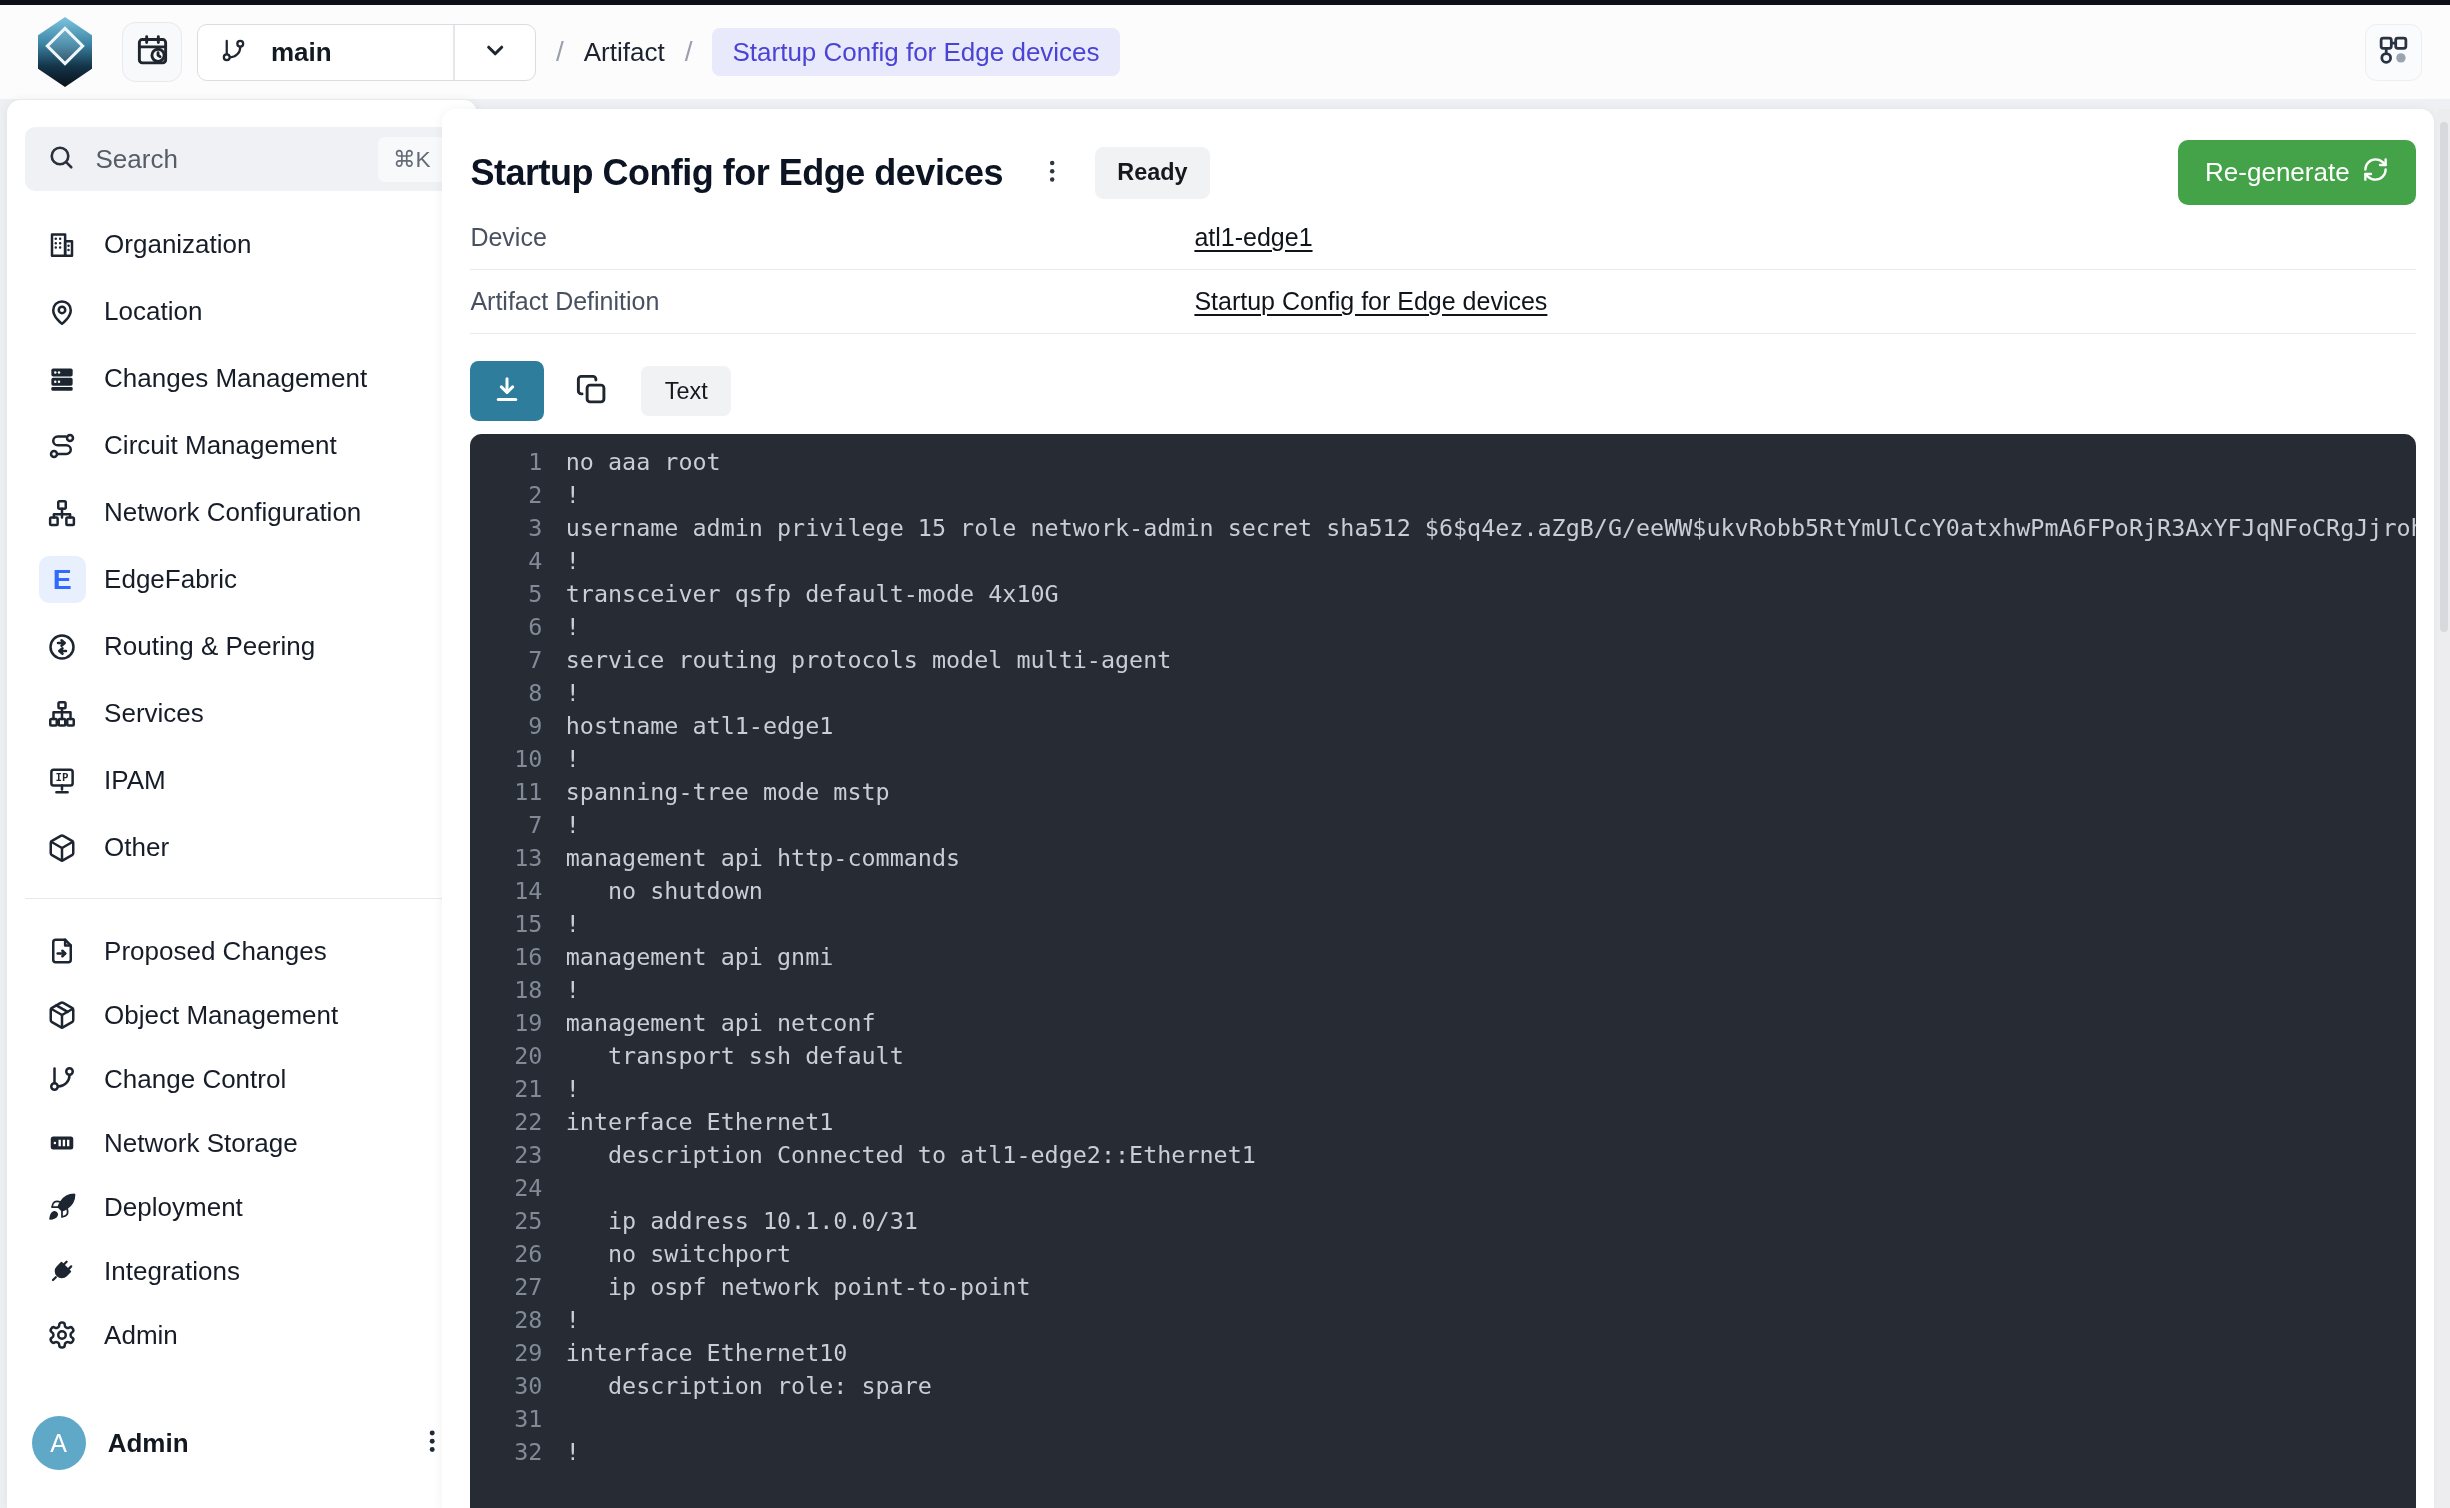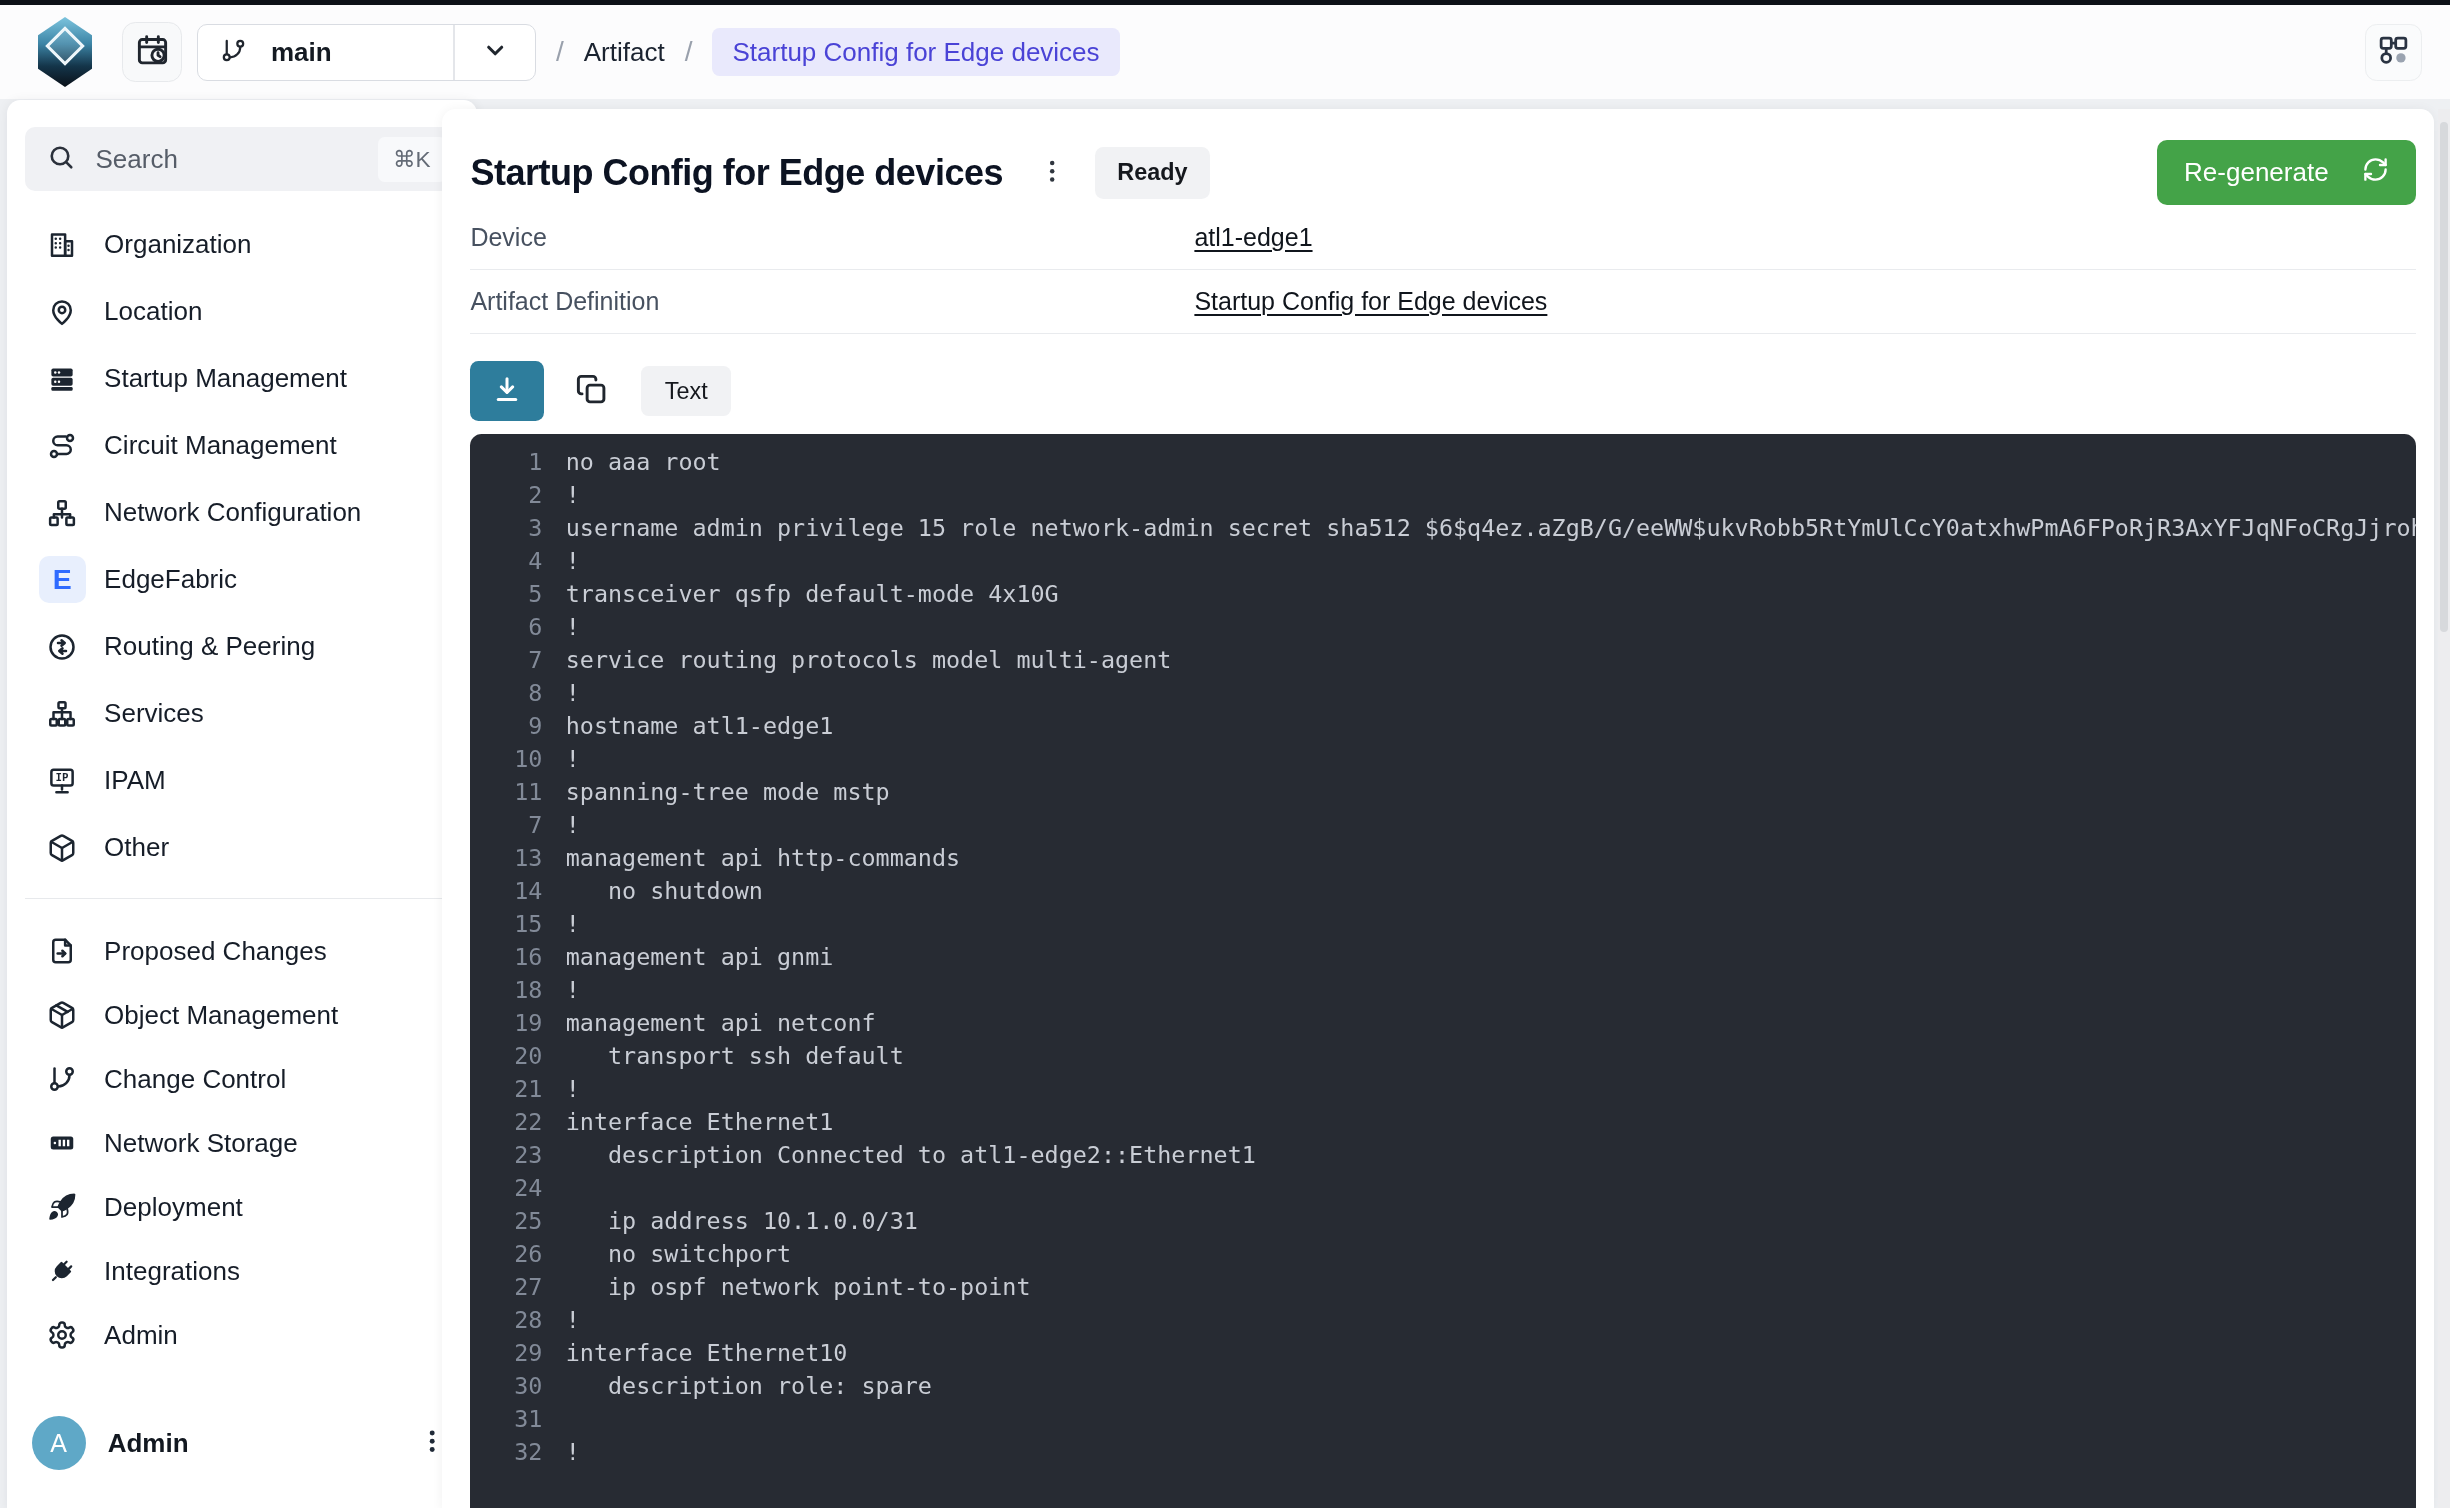--- a/index.html
+++ b/index.html
@@ -50,21 +50,21 @@
   .user-name{margin-left:22px;font-size:26px;font-weight:700;color:#121820;}
   .user-kebab{margin-left:auto;color:#1f2937;display:flex;}
   .user-kebab svg{width:28.4px;height:28.4px;}
   
   .main-card{position:absolute;left:442px;top:109px;width:1992px;height:1400px;background:#fff;border-radius:13.4px 13.4px 0 0;box-shadow:0 1.7px 11.7px rgba(15,23,42,.06);box-sizing:border-box;padding:40px 18.4px 0 28.4px;}
   .title-row{display:flex;align-items:center;height:47px;}
   .page-title{font-size:36px;font-weight:800;color:#0c1322;letter-spacing:-0.5px;}
   .kebab-btn{margin-left:35px;color:#30363f;display:flex;cursor:pointer;}
   .kebab-btn svg{width:28.4px;height:28.4px;}
   .status-badge{margin-left:28.4px;padding:12.5px 22.6px;border-radius:8.4px;background:#f1f2f4;font-size:23.4px;font-weight:600;color:#15181d;}
-  .regen-btn{margin-left:auto;height:65px;padding:0 27px;border-radius:10px;background:#44a348;color:#fff;font-size:26px;font-weight:500;display:flex;align-items:center;gap:33px;cursor:pointer;border:none;}
+  .regen-btn{margin-left:auto;height:65px;padding:0 27px;border-radius:10px;background:#44a348;color:#fff;font-size:26px;font-weight:500;display:flex;align-items:center;gap:12px;cursor:pointer;border:none;}
   .regen-btn svg{width:27px;height:27px;}
   .kv{margin-top:10px;}
   .kv-row{height:63px;display:flex;align-items:center;border-bottom:1.7px solid #e9ebee;}
   .kv-label{width:724px;font-size:25px;color:#475160;flex:0 0 auto;}
   .kv-value{font-size:25px;color:#10151c;text-decoration:underline;text-underline-offset:4.2px;text-decoration-thickness:1.7px;cursor:pointer;}
   .toolbar{margin-top:27px;display:flex;align-items:center;}
   .dl-btn{width:74px;height:60px;border-radius:8.4px;background:#2e7d9c;color:#fff;display:flex;align-items:center;justify-content:center;cursor:pointer;border:none;}
   .dl-btn svg{width:30px;height:30px;}
   .copy-btn{margin-left:30px;color:#20262e;display:flex;cursor:pointer;}
   .copy-btn svg{width:35px;height:35px;}
@@ -172,21 +172,21 @@
           <svg viewBox="0 0 24 24" fill="currentColor" width="30" height="30">
             <rect x="3.5" y="3.5" width="17" height="6.4" rx="1.4"></rect>
             <rect x="3.5" y="11" width="17" height="6.4" rx="1.4"></rect>
             <rect x="3.5" y="18.4" width="17" height="3" rx="1"></rect>
             <circle cx="6.6" cy="6.7" r="1" fill="#fff"></circle>
             <circle cx="9.6" cy="6.7" r="1" fill="#fff"></circle>
             <circle cx="6.6" cy="14.2" r="1" fill="#fff"></circle>
             <circle cx="9.6" cy="14.2" r="1" fill="#fff"></circle>
           </svg>
         </span>
-    <span class="nav-label">Startup Management</span>
+    <span class="nav-label">Changes Management</span>
   </div>
       <div class="nav-item">
     <span class="nav-icon">
           <svg viewBox="0 0 24 24" fill="none" stroke="currentColor" stroke-width="2" stroke-linecap="round" stroke-linejoin="round" width="30" height="30">
             <circle cx="5.6" cy="18.4" r="2.4"></circle>
             <circle cx="18.4" cy="5.6" r="2.4"></circle>
             <path d="M8.2 18.4h7.3a3.5 3.5 0 0 0 0-7h-7a3.5 3.5 0 0 1 0-7H15"></path>
           </svg>
         </span>
     <span class="nav-label">Circuit Management</span>

